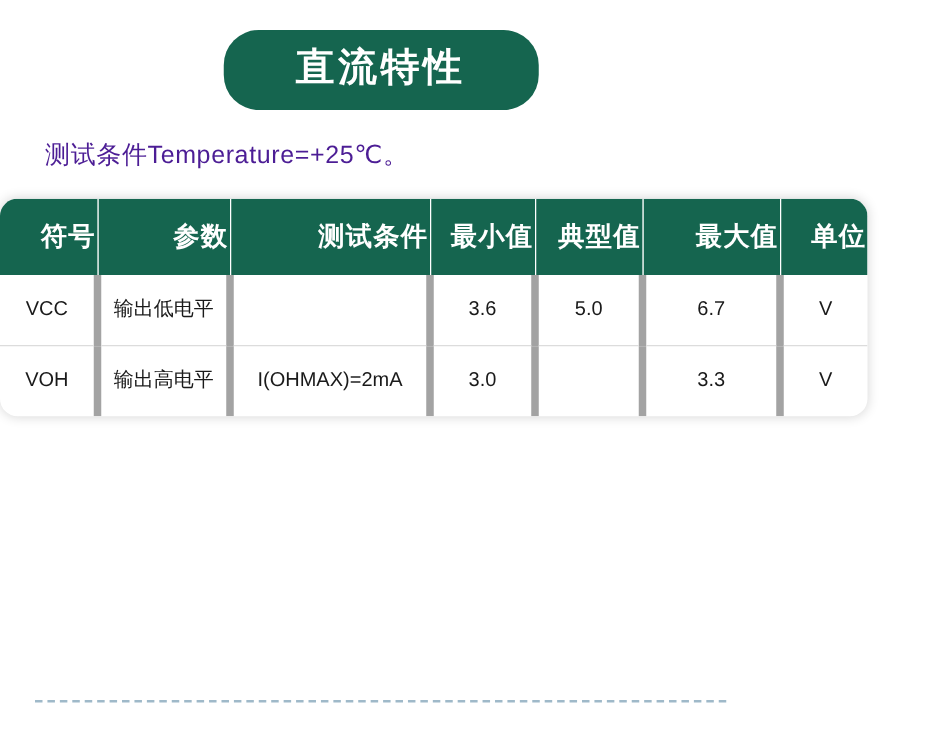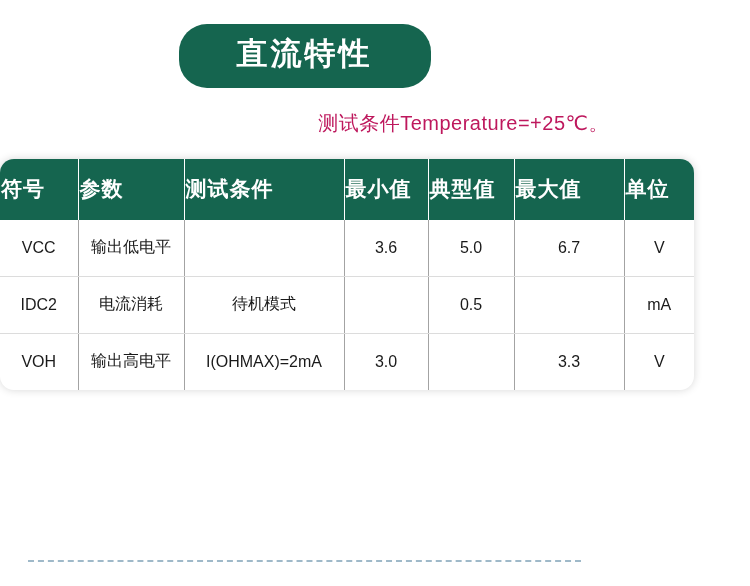--- a/index.html
+++ b/index.html
@@ -32,25 +32,26 @@
     border-radius: 28px;
     padding: 11px 58px 14px 58px;
     font-size: 31px;
     font-weight: bold;
     letter-spacing: 3px;
     line-height: 1.25;
   }
 
   
   .subtitle {
-    text-align: right;
+    text-align: left;
     margin-top: 22px;
     font-size: 20px;
-    color: #be185d;
+    color: #4c1d95;
     letter-spacing: 0.5px;
+    margin-left: 36px;
   }
 
   
   .card {
     margin: 22px auto 0 auto;
     width: 694px;
     background: #ffffff;
     border-radius: 14px;
     box-shadow: 0 0 9px rgba(0,0,0,0.16);
     overflow: hidden;
@@ -59,34 +60,34 @@
     border-collapse: collapse;
     width: 100%;
     table-layout: fixed;
   }
   table.spec thead th {
     background: #15654f;
     color: #ffffff;
     font-size: 21px;
     font-weight: bold;
     height: 59px;
-    text-align: left;
+    text-align: right;
     border-right: 1px solid #ffffff;
     letter-spacing: 1px;
   }
   table.spec thead th:last-child {
     border-right: none;
   }
   table.spec tbody td {
     height: 54px;
     text-align: center;
     font-size: 16px;
     color: #1a1a1a;
     border-bottom: 1px solid #dcdcdc;
-    border-right: 1px solid #a3a3a3;
+    border-right: 6px solid #a3a3a3;
     white-space: nowrap;
   }
   table.spec tbody td:last-child {
     border-right: none;
   }
   table.spec tbody tr:last-child td {
     border-bottom: none;
   }
 
   
@@ -145,29 +146,20 @@
         <tr>
           <td>VCC</td>
           <td>输出低电平</td>
           <td></td>
           <td>3.6</td>
           <td>5.0</td>
           <td>6.7</td>
           <td>V</td>
         </tr>
         <tr>
-          <td>IDC2</td>
-          <td>电流消耗</td>
-          <td>待机模式</td>
-          <td></td>
-          <td>0.5</td>
-          <td></td>
-          <td>mA</td>
-        </tr>
-        <tr>
           <td>VOH</td>
           <td>输出高电平</td>
           <td>I(OHMAX)=2mA</td>
           <td>3.0</td>
           <td></td>
           <td>3.3</td>
           <td>V</td>
         </tr>
       </tbody>
     </table>

